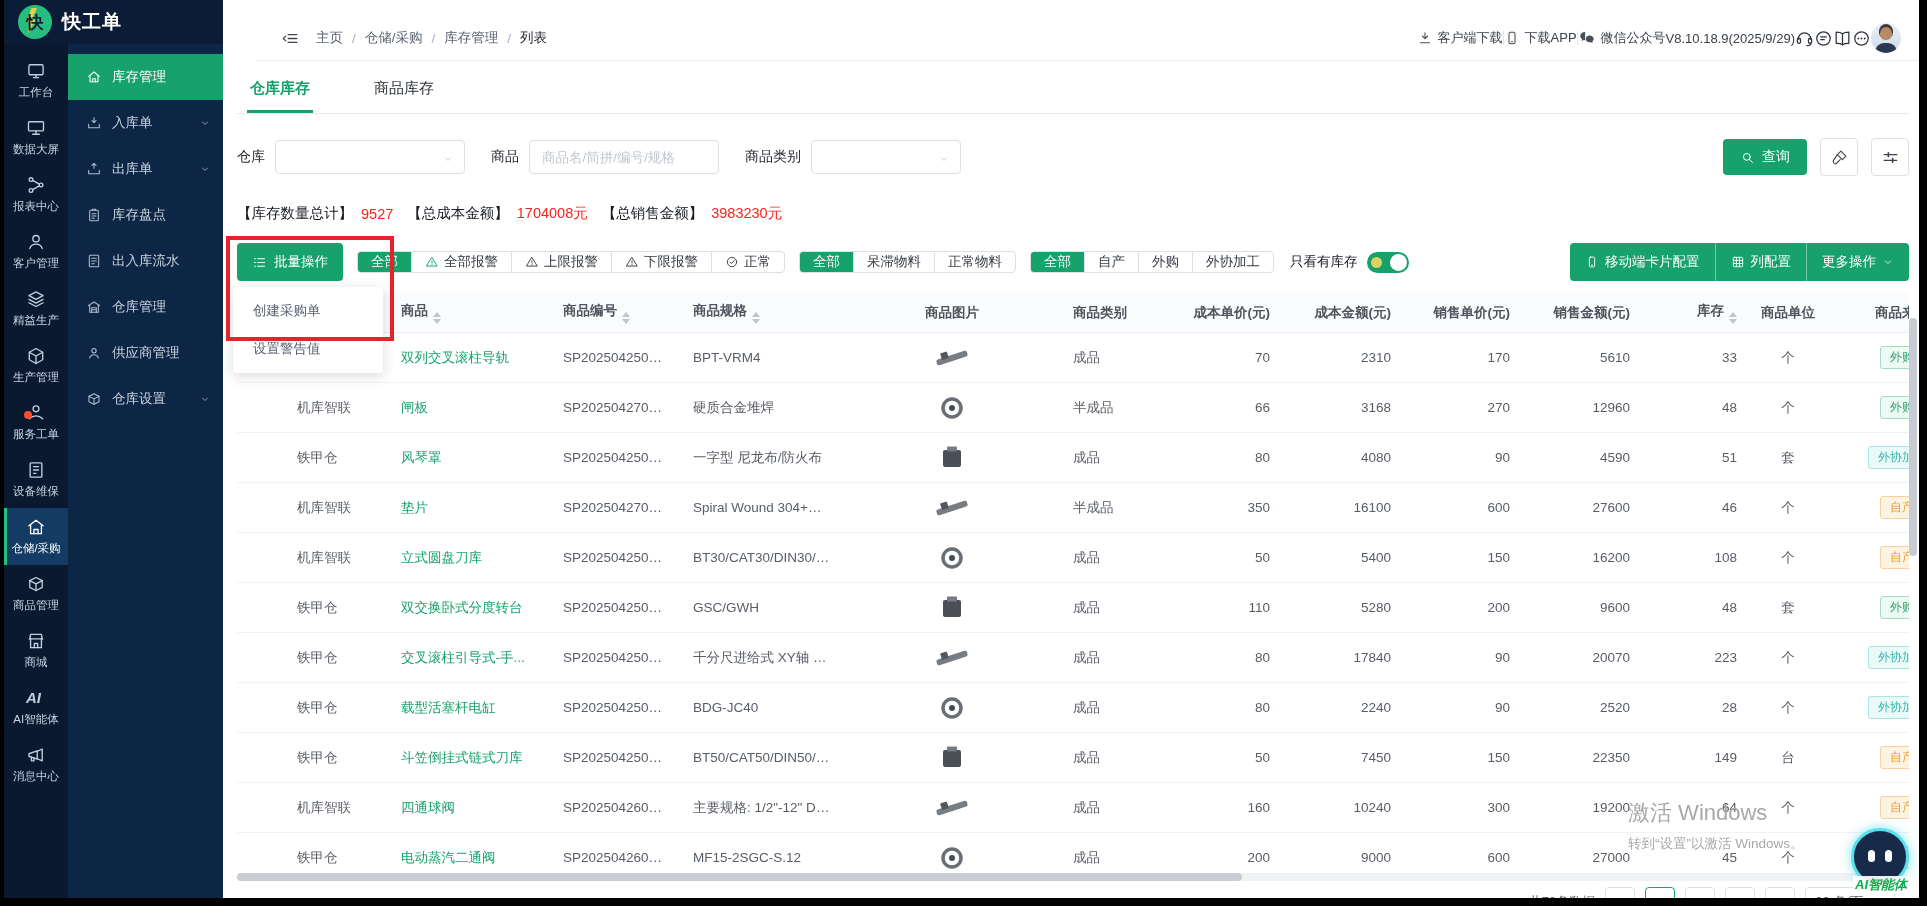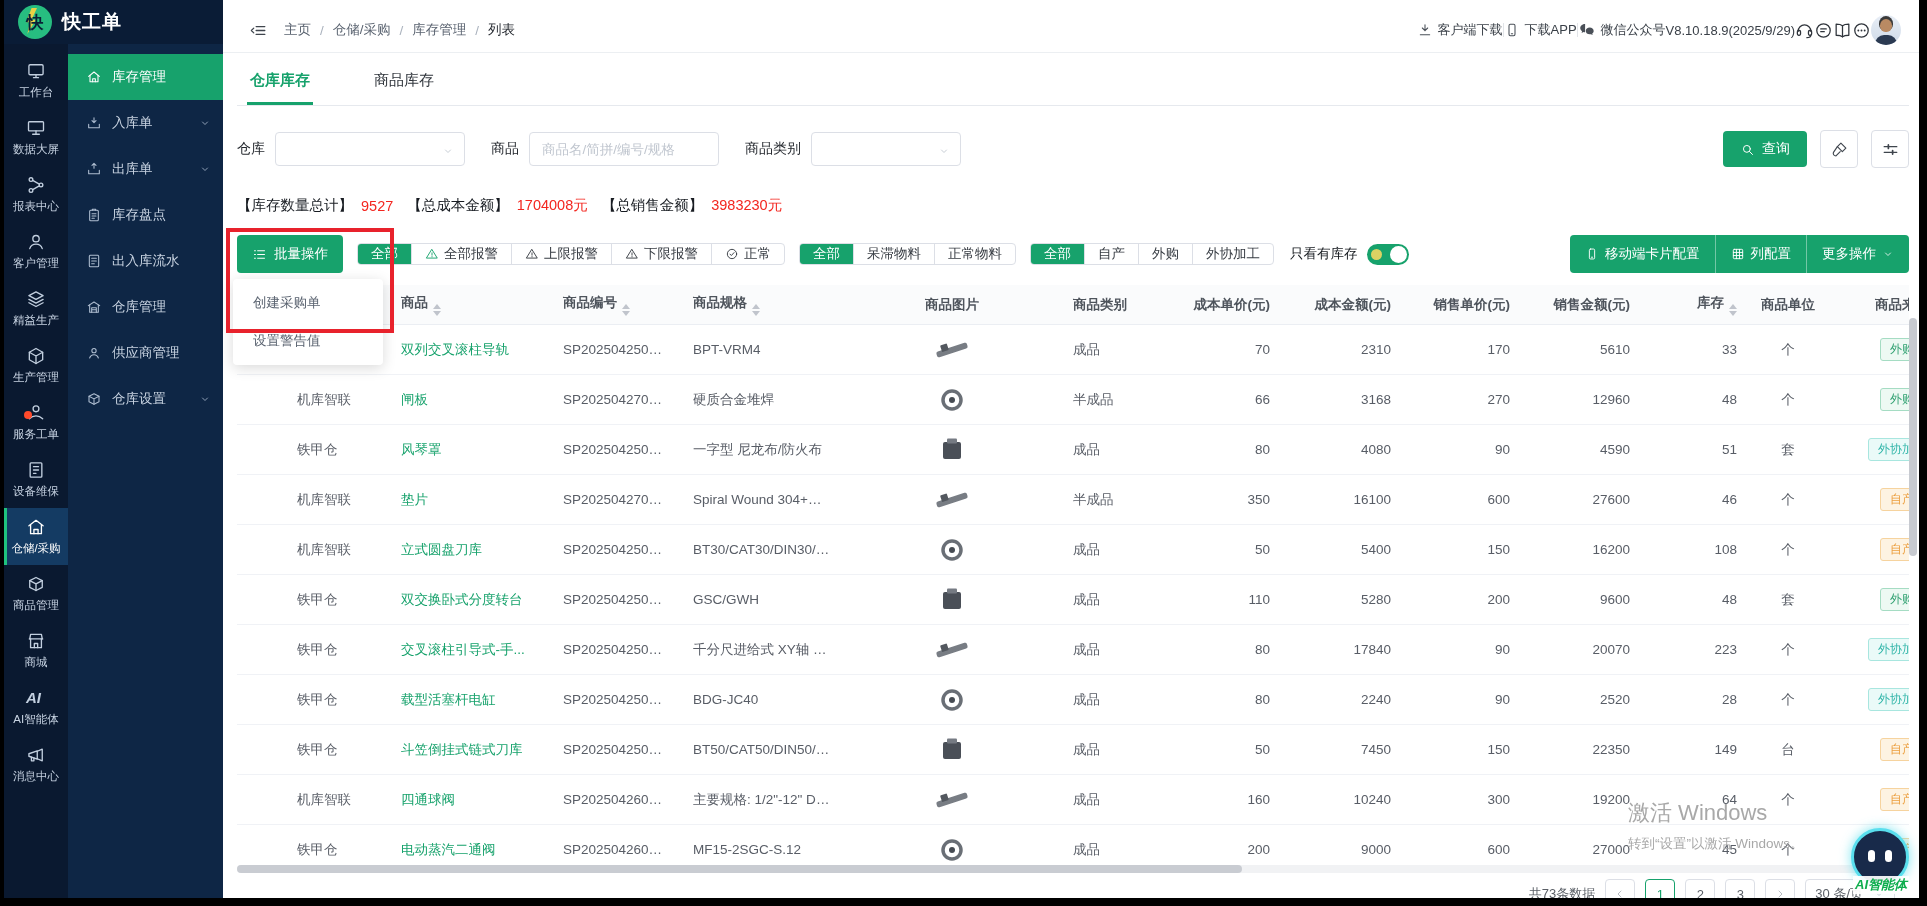--- a/index.html
+++ b/index.html
@@ -25,21 +25,21 @@
   .ai-glyph{font-weight:bold;font-style:italic;font-size:15px;color:#c2cfdf;line-height:20px;}
   .menu{flex:1;background:var(--navy2);padding-top:10px;}
   .menu-item{height:46px;display:flex;align-items:center;gap:10px;padding:0 12px 0 18px;font-size:13.5px;color:#c9d4e2;cursor:pointer;}
   .menu-item .ic{width:16px;height:16px;color:#aebdd0;}
   .menu-item.active{background:var(--green);color:#fff;}
   .menu-item.active .ic{color:#fff;}
   .menu-chev{margin-left:auto;width:12px;height:12px;color:#8a98ab;}
 
   
   .main{flex:1;display:flex;flex-direction:column;min-width:0;background:#fff;}
-  .hdr{height:44px;flex:none;border-bottom:1px solid #eceff2;display:flex;align-items:center;padding:8px 18px 0 26px;background:#fff;}
+  .hdr{height:44px;flex:none;border-bottom:1px solid #eceff2;display:flex;align-items:center;padding:16px 18px 0 26px;background:#fff;margin-left:32px;}
   .collapse{width:19px;height:19px;color:#3f454d;margin-right:16px;cursor:pointer;}
   .crumb{display:flex;align-items:center;gap:9px;font-size:13.5px;color:#5a6370;}
   .crumb .sep{color:#aab2bd;}
   .crumb .last{color:#23272e;}
   .hdr-right{margin-left:auto;display:flex;align-items:center;font-size:13px;color:#3a4048;}
   .hr-item{display:flex;align-items:center;gap:5px;cursor:pointer;}
   .hr-item .ic{width:16px;height:16px;color:#4a5058;}
   .hr-item .ic.wechat{color:#47b135;width:18px;height:18px;}
   .divider{width:1px;height:14px;background:#e1e4e8;}
   .ver{color:#3a4048;}

